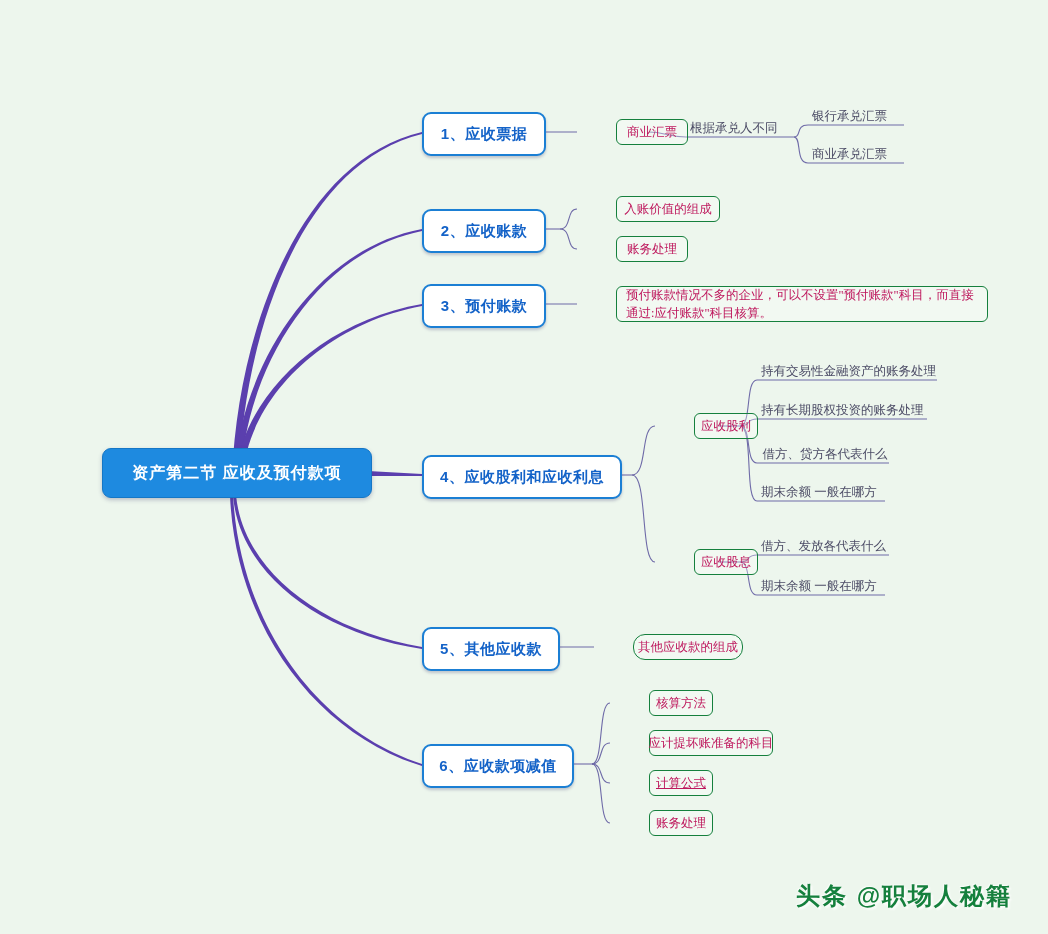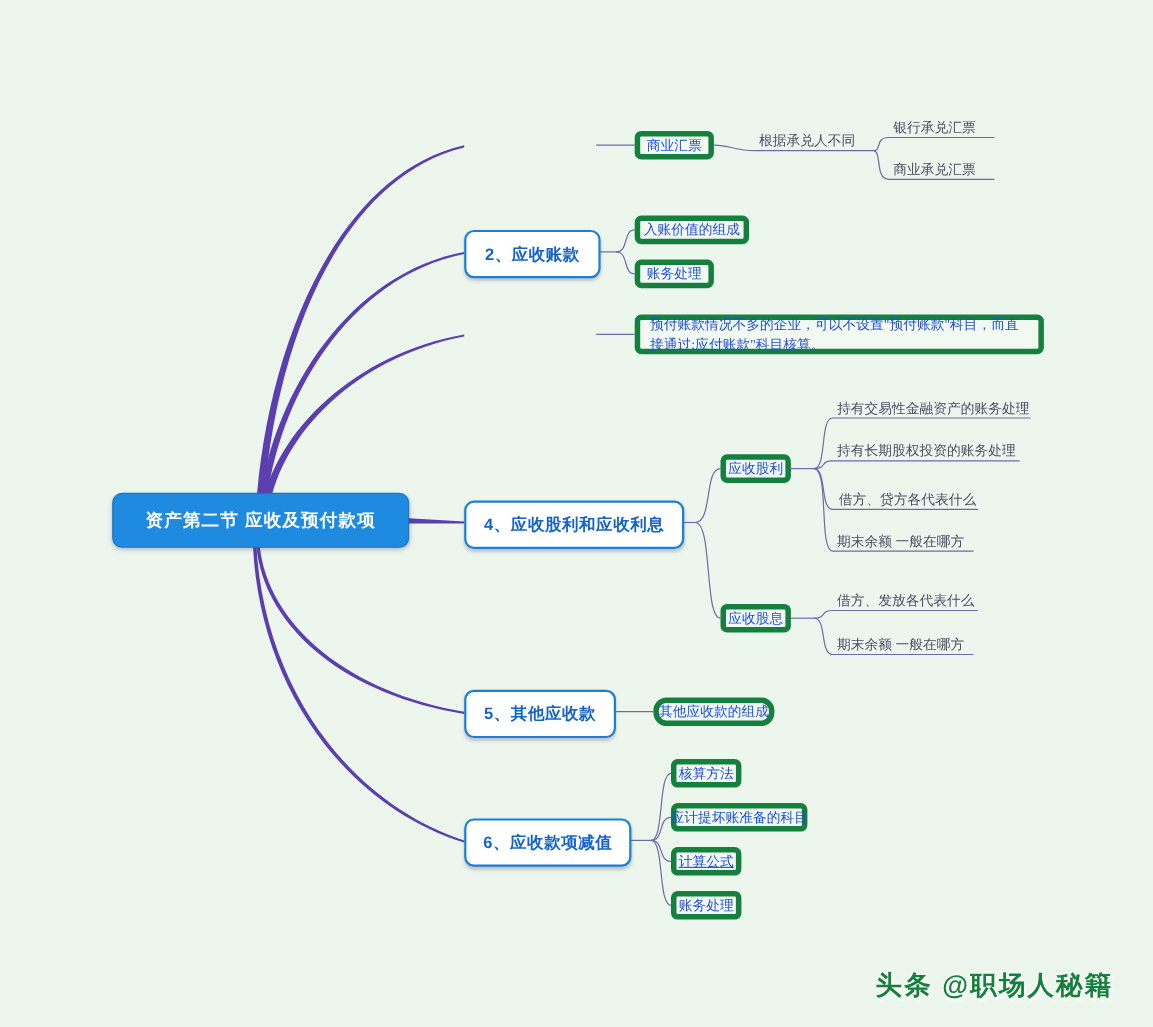--- a/index.html
+++ b/index.html
@@ -42,27 +42,28 @@
     letter-spacing:.5px;
     display:flex;align-items:center;justify-content:center;
     box-shadow:0 2px 3px rgba(70,70,120,.28);
     white-space:nowrap;
   }
 
   
   .l2-node{
     position:absolute;
     background:rgba(255,255,255,.30);
-    border:5px solid #15803d;
+    border:1px solid #15803d;
     border-radius:6px;
-    color:#1d4ed8;
+    color:#be185d;
     font-size:12.5px;
     display:flex;align-items:center;justify-content:center;
     white-space:nowrap;
     box-sizing:border-box;
+    margin-left:39px;
   }
   .l2-node.wide{
     justify-content:flex-start;
     align-items:center;
     padding:5px 9px;
     white-space:normal;
     line-height:1.45;
     font-size:12.5px;
   }
 
@@ -147,25 +148,31 @@
       <path d="M592,764 C604,764 598,743 610,743"></path>
       <path d="M592,764 C604,764 598,783 610,783"></path>
       <path d="M592,764 C604,764 598,823 610,823"></path>
     </g>
   </svg>
 
   <div class="root-node" style="left:102px;top:448px;width:268px;height:48px;">
     <span>资产第二节 应收及预付款项</span>
   </div>
 
+  <div class="l1-node" style="left:422px;top:112px;width:120px;height:40px;">
+    <span>1、应收票据</span>
+  </div>
 
   <div class="l1-node" style="left:422px;top:209px;width:120px;height:40px;">
     <span>2、应收账款</span>
   </div>
 
+  <div class="l1-node" style="left:422px;top:284px;width:120px;height:40px;">
+    <span>3、预付账款</span>
+  </div>
 
   <div class="l1-node" style="left:422px;top:455px;width:196px;height:40px;">
     <span>4、应收股利和应收利息</span>
   </div>
 
   <div class="l1-node" style="left:422px;top:627px;width:134px;height:40px;">
     <span>5、其他应收款</span>
   </div>
 
   <div class="l1-node" style="left:422px;top:744px;width:148px;height:40px;">

